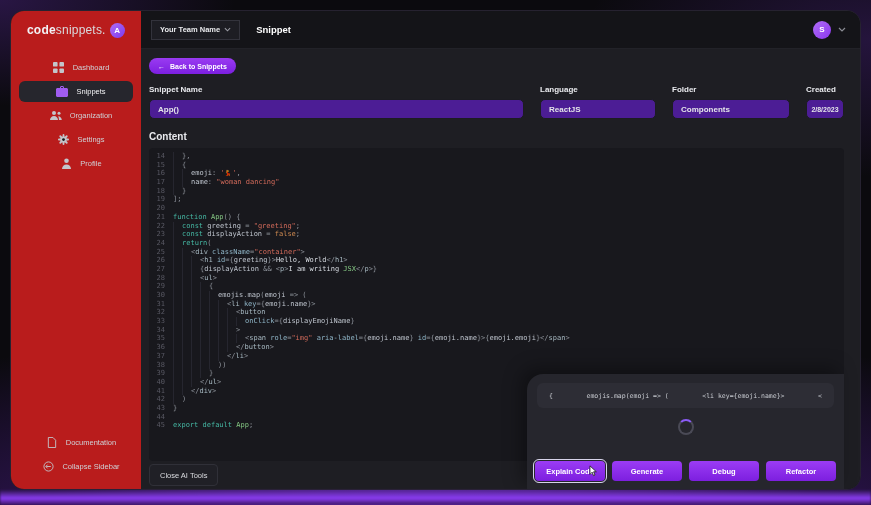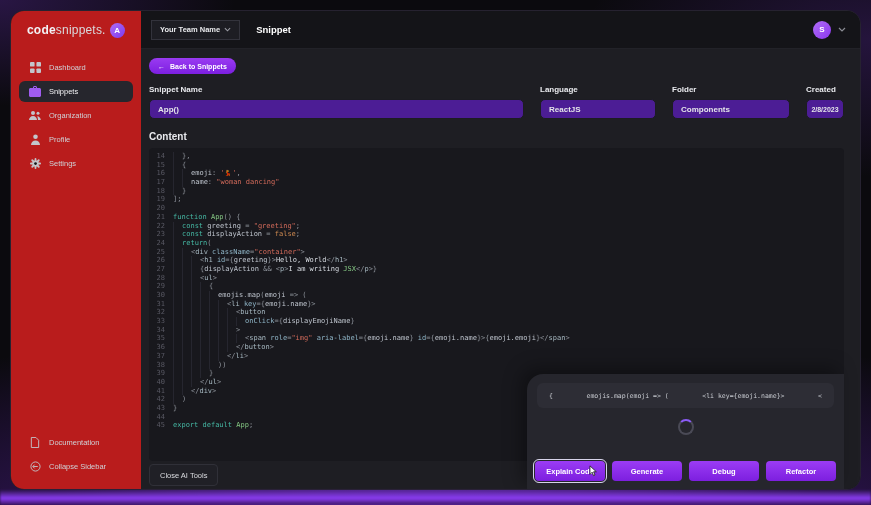--- a/index.html
+++ b/index.html
@@ -27,21 +27,21 @@
   .logo-badge {
     width:15px; height:15px; border-radius:50%;
     background:linear-gradient(135deg,#b06cf7,#7c3aed);
     color:#fff; font-size:8px; font-weight:700;
     display:flex; align-items:center; justify-content:center;
   }
   .nav { margin-top:8px; display:flex; flex-direction:column; gap:3px; }
   .nav-item {
     display:flex; align-items:center; gap:8px; height:21px;
     margin:0 8px; padding-left:10px; border-radius:6px;
-    font-size:7.5px; color:#cfd1d6; cursor:default;
+    font-size:7.5px; color:#cfd1d6; cursor:default;justify-content:center;
   }
   .nav-item.active { background:#26262d; color:#f1f1f4; }
   .nav-item .ic { width:12px; height:12px; display:flex; align-items:center; justify-content:center; }
   .sidebar-footer { margin-top:auto; margin-bottom:14px; display:flex; flex-direction:column; gap:6px; }
   .sidebar-footer .nav-item { height:18px; }
   
   .right-col { flex:1; display:flex; flex-direction:column; min-width:0; }
   .topbar {
     height:38px; flex:0 0 38px; background:#141418;
     border-bottom:1px solid #222228; display:flex; align-items:center;
@@ -179,43 +179,43 @@
                 <path d="M0 10c0-2.2 1.8-4 4-4s4 1.8 4 4H0z"></path>
                 <circle cx="9" cy="3.2" r="1.5"></circle>
                 <path d="M8.2 6.2c2 .1 3.4 1.7 3.6 3.8H9c0-1.5-.3-2.8-.8-3.8z"></path>
               </g>
             </svg>
         </span>
         <span>Organization</span>
       </div>
       <div class="nav-item">
         <span class="ic">
-          <svg width="11" height="11" viewBox="0 0 11 11">
-              <g fill="#c3c5cb">
-                <circle cx="5.5" cy="2.8" r="2.3"></circle>
-                <path d="M1 11c0-2.5 2-4.5 4.5-4.5S10 8.5 10 11H1z"></path>
-              </g>
-            </svg>
-        </span>
-        <span>Profile</span>
-      </div>
-      <div class="nav-item">
-        <span class="ic">
           <svg width="11" height="11" viewBox="0 0 12 12">
               <g fill="#c3c5cb">
                 <rect x="5" y="0" width="2" height="12" rx="1"></rect>
                 <rect x="0" y="5" width="12" height="2" rx="1"></rect>
                 <rect x="5" y="0" width="2" height="12" rx="1" transform="rotate(45 6 6)"></rect>
                 <rect x="5" y="0" width="2" height="12" rx="1" transform="rotate(-45 6 6)"></rect>
                 <circle cx="6" cy="6" r="3.4"></circle>
                 <circle cx="6" cy="6" r="1.5" fill="#141418"></circle>
               </g>
             </svg>
         </span>
         <span>Settings</span>
+      </div>
+      <div class="nav-item">
+        <span class="ic">
+          <svg width="11" height="11" viewBox="0 0 11 11">
+              <g fill="#c3c5cb">
+                <circle cx="5.5" cy="2.8" r="2.3"></circle>
+                <path d="M1 11c0-2.5 2-4.5 4.5-4.5S10 8.5 10 11H1z"></path>
+              </g>
+            </svg>
+        </span>
+        <span>Profile</span>
       </div>
     </div>
     <div class="sidebar-footer">
       <div class="nav-item">
         <span class="ic">
           <svg width="10" height="11" viewBox="0 0 10 12">
               <path fill="none" stroke="#c3c5cb" stroke-width="1" d="M1 .5h5L9 3.5v8H1V.5z"></path>
             </svg>
         </span>
         <span>Documentation</span>

